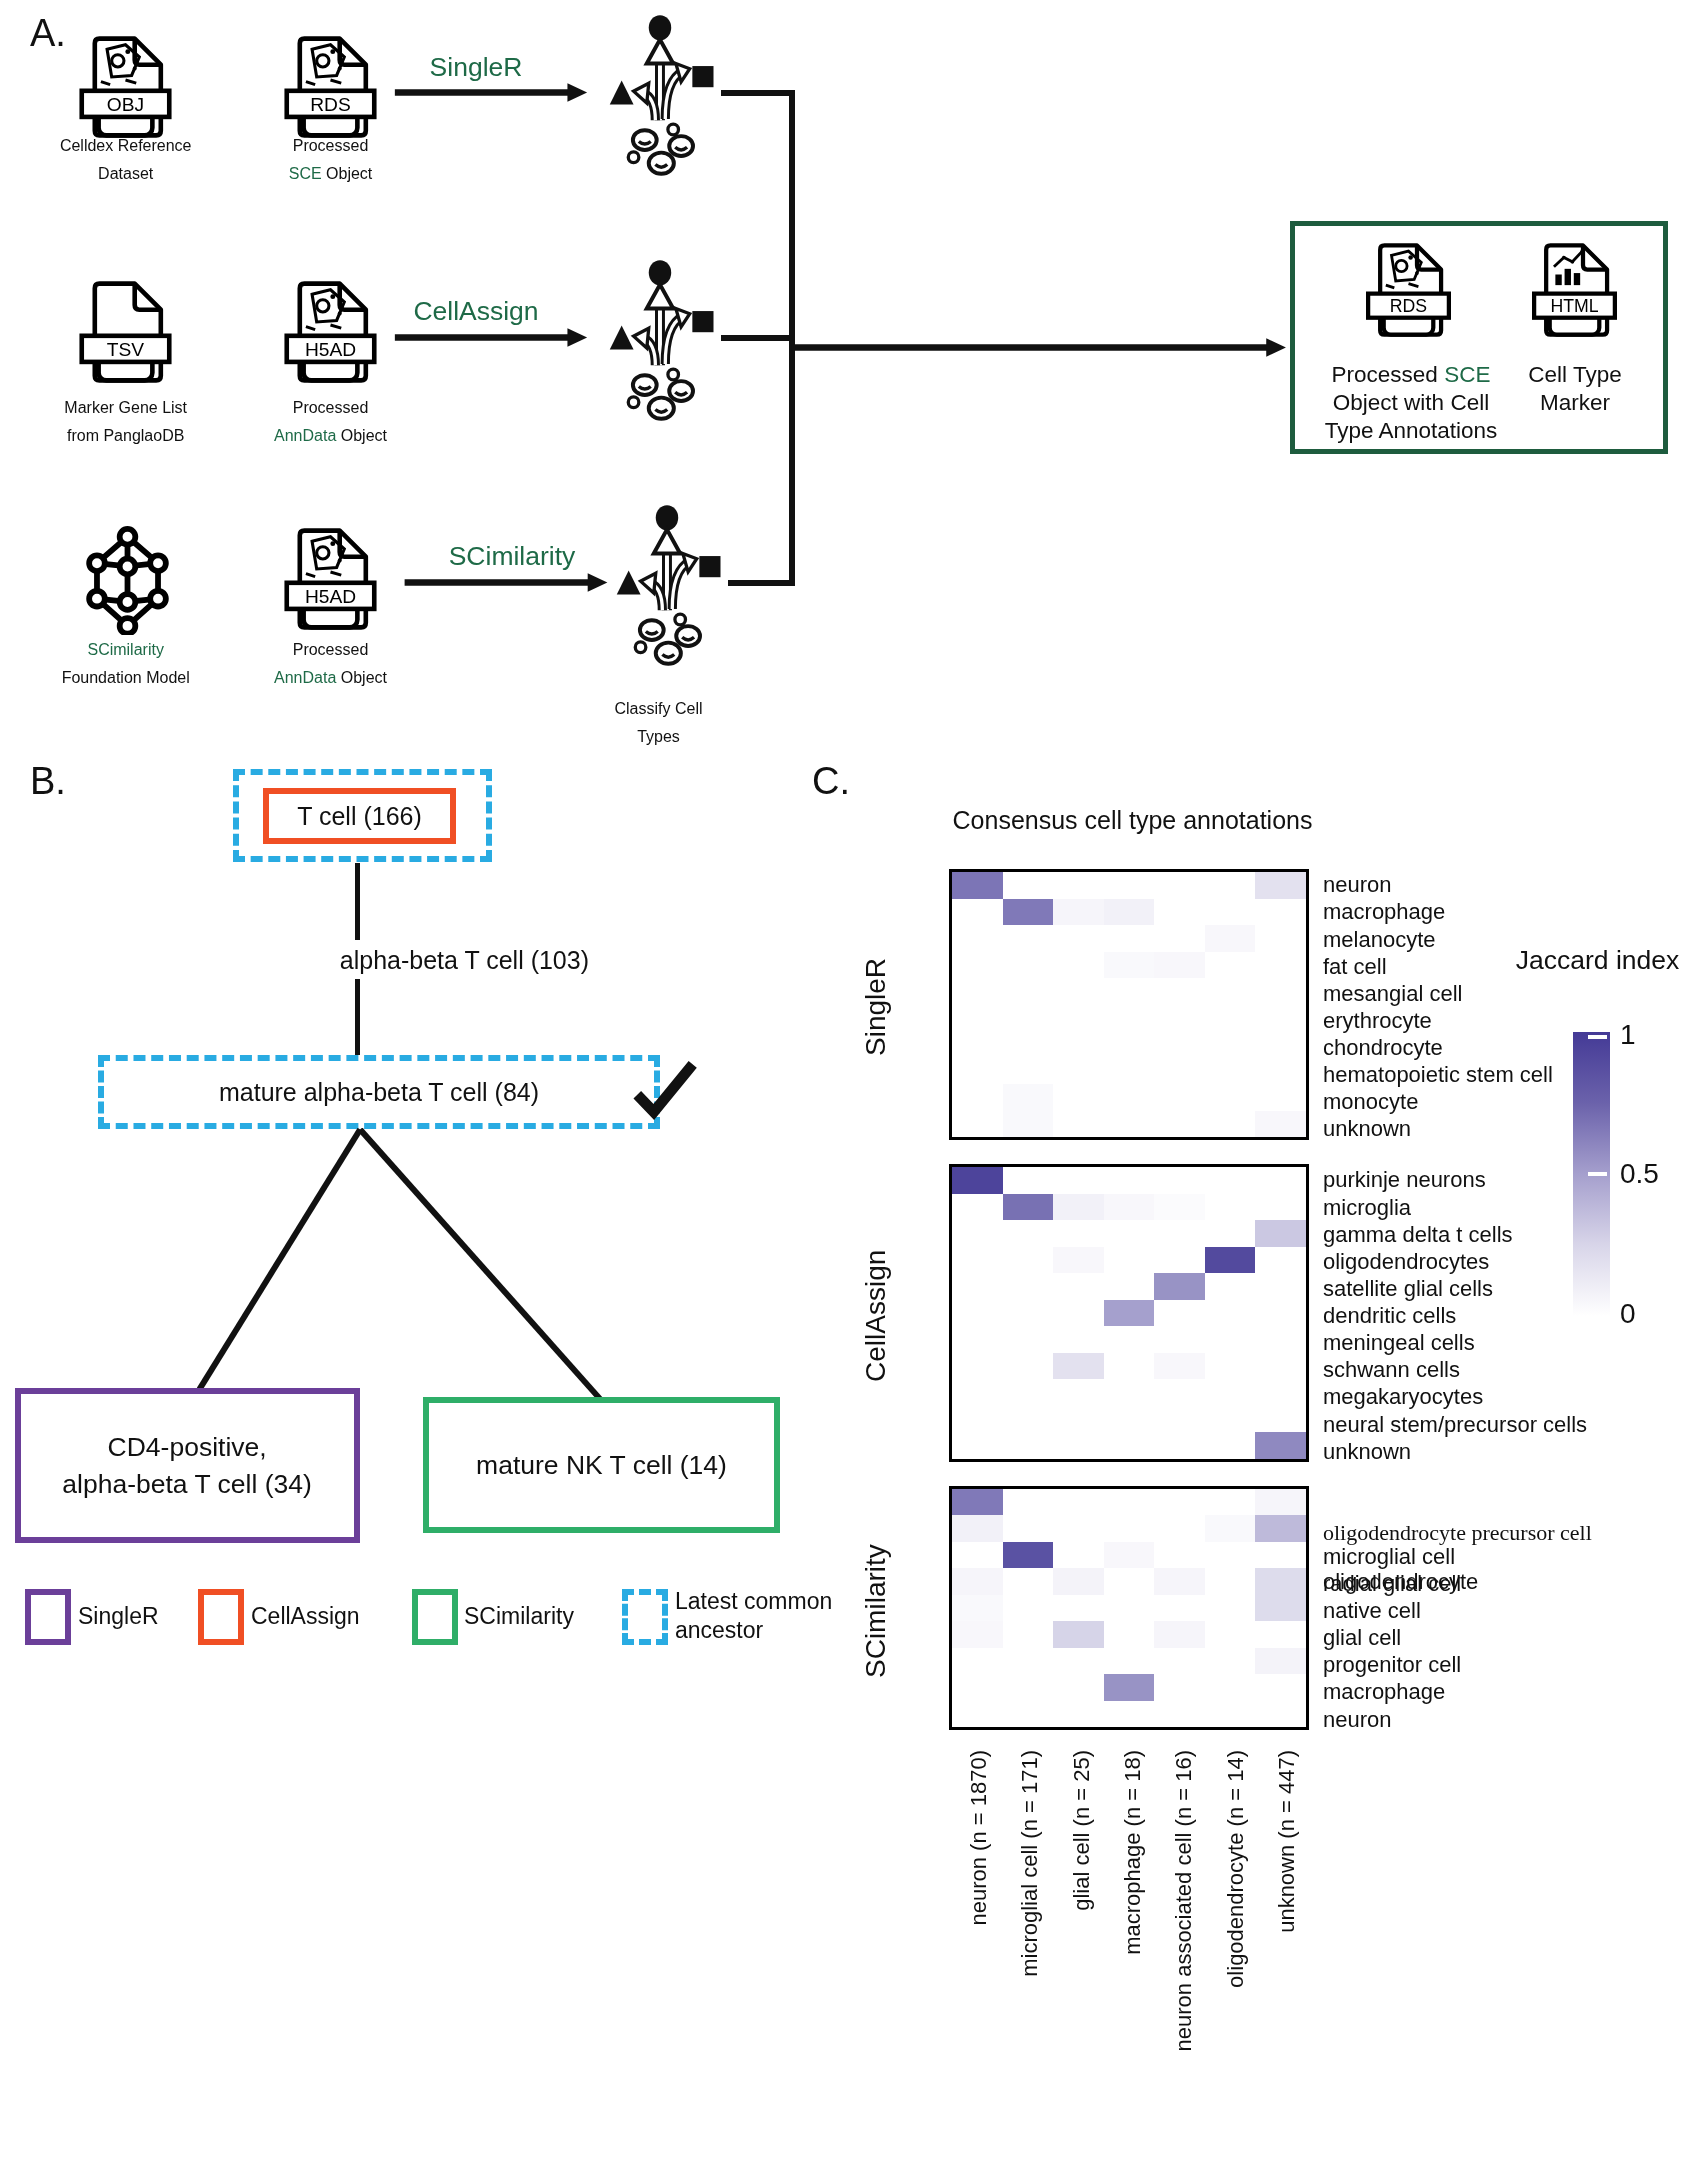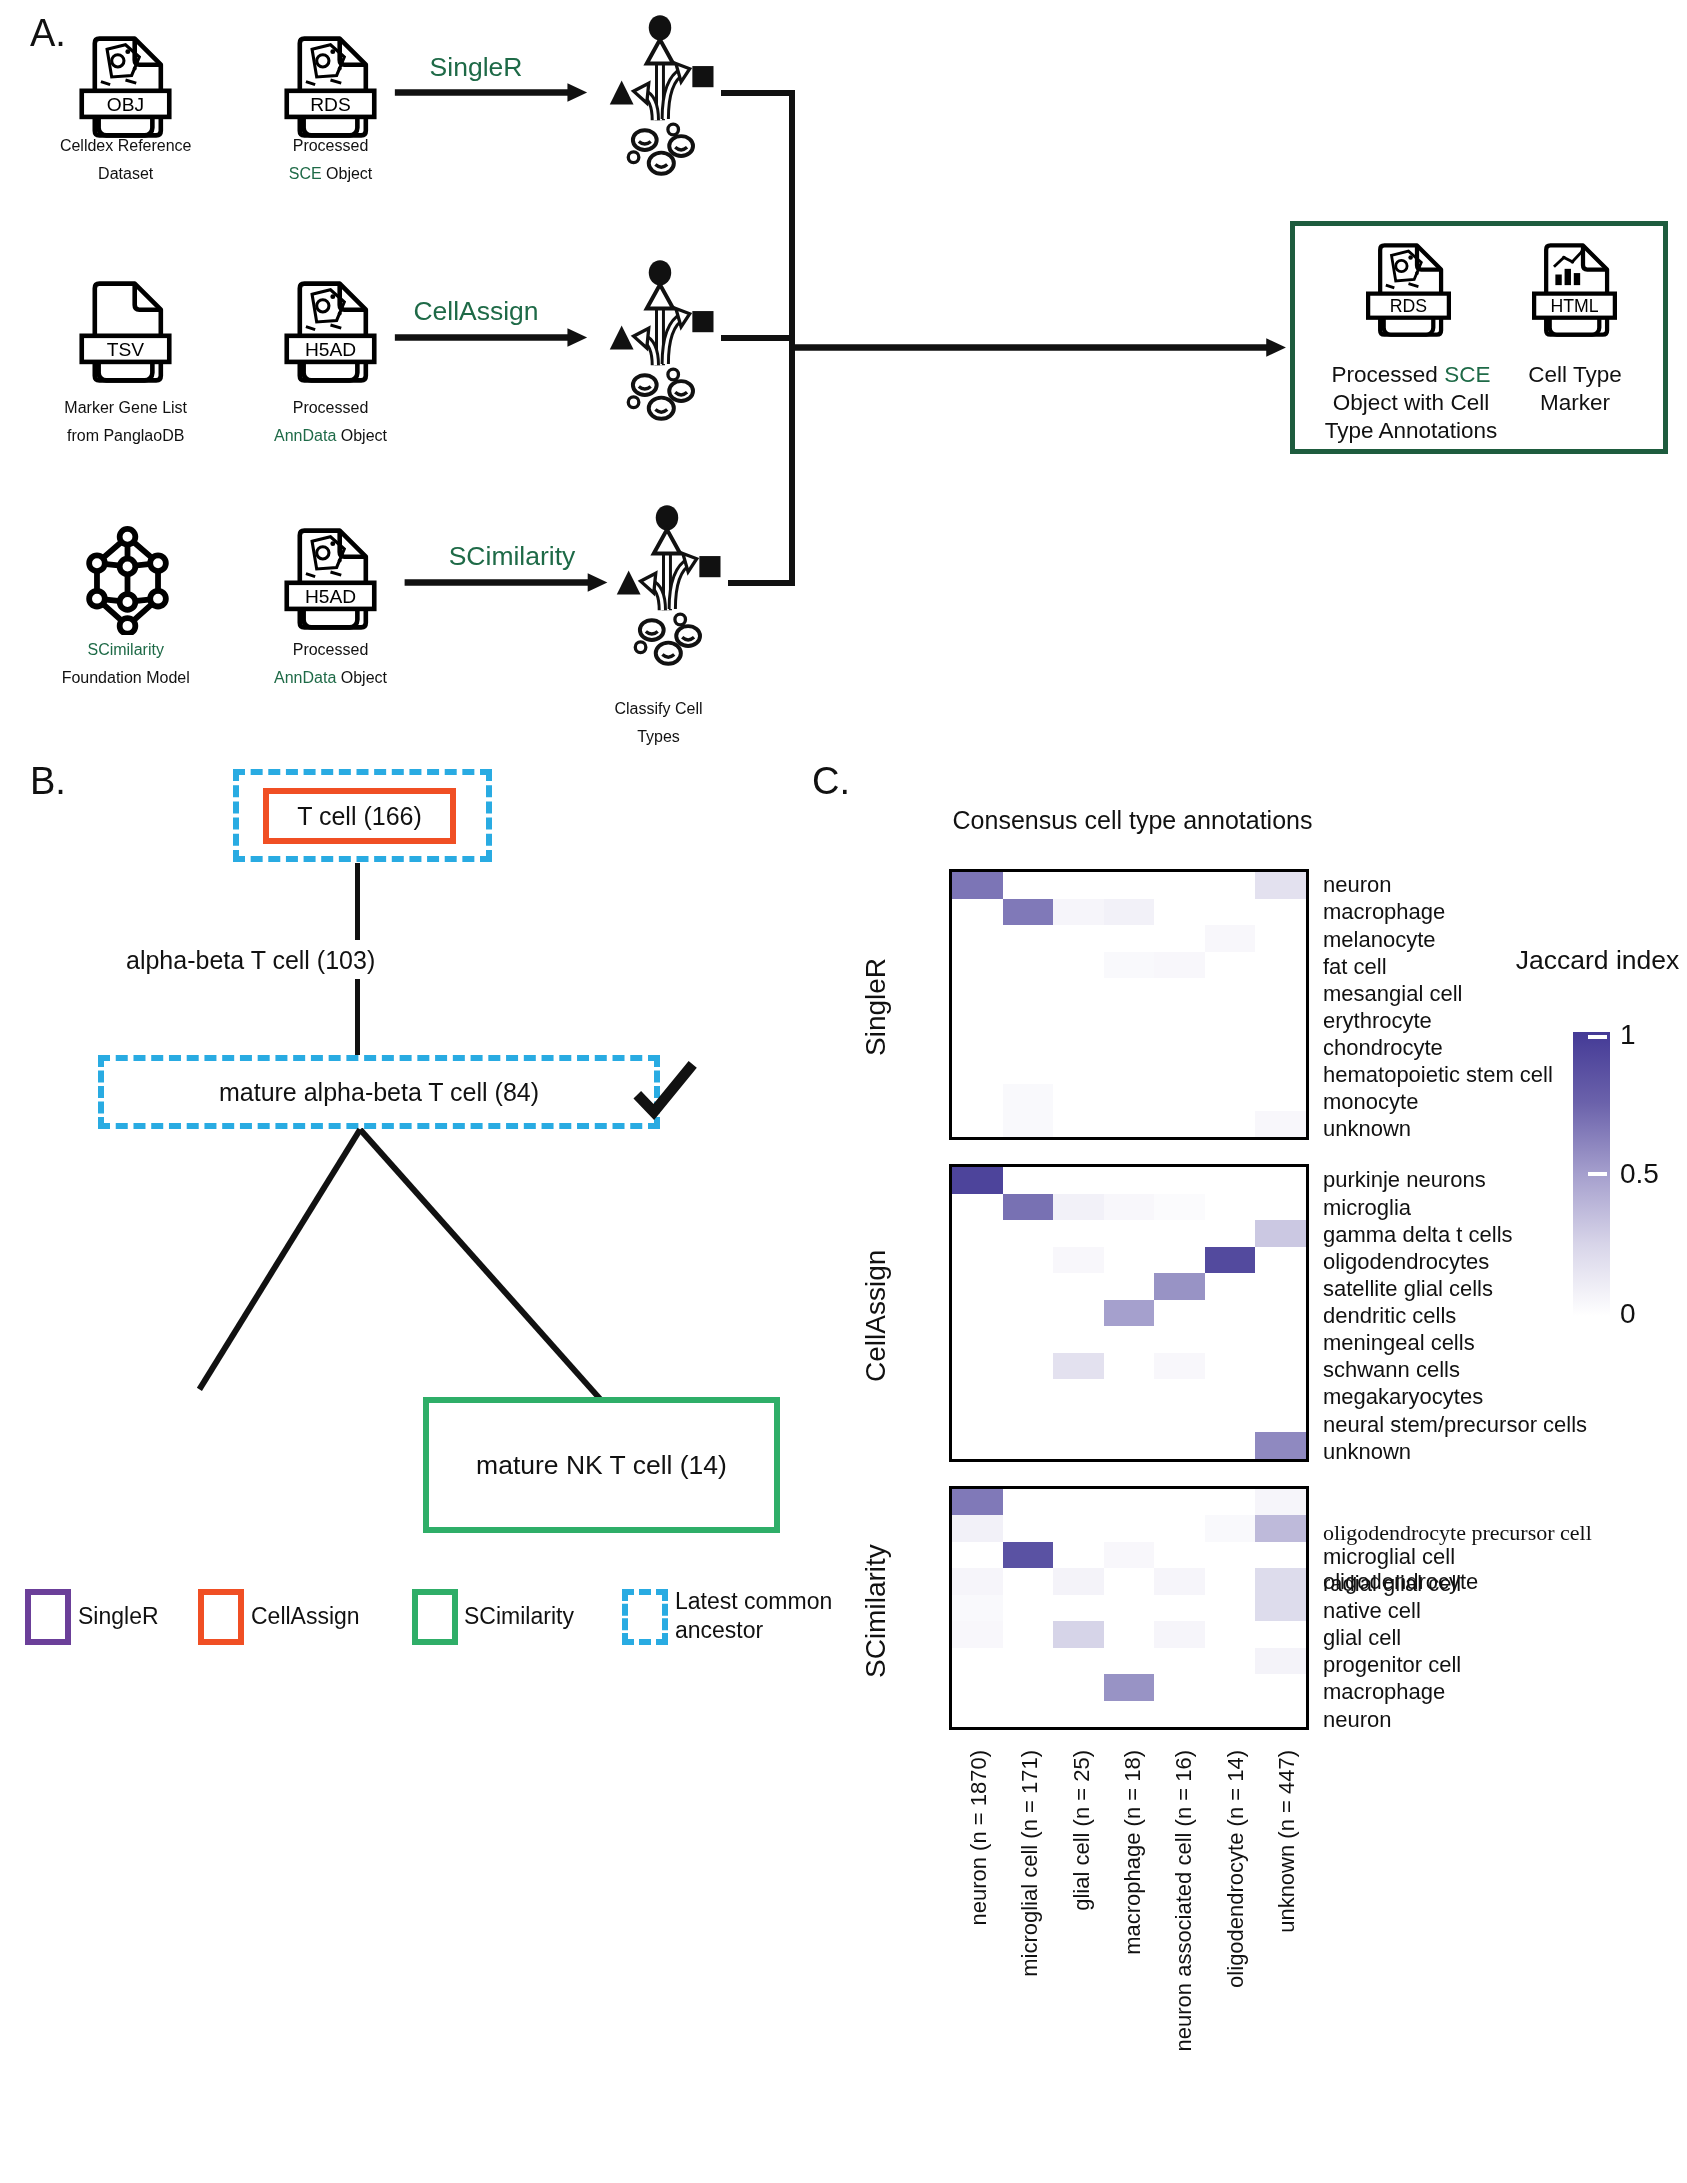--- a/index.html
+++ b/index.html
@@ -268,34 +268,38 @@
     <div class="capline" style="font-size:22.5px; line-height:28px;">Marker</div>
   </div>
 
   <div class="plabel" style="left:30px; top:760px;">B.</div>
 
   <div class="dashedbox" style="left:233px; top:769px; width:259px; height:93px;"></div>
   <div class="solidbox" style="left:263px; top:788px; width:193px; height:56px; border:6px solid #f04f24;">
     <div class="node-text">T cell (166)</div>
   </div>
   <div class="vline" style="left:355px; top:863px; height:77px; width:5.3px;"></div>
-  <div class="abs node-text" style="left:126px; top:946px; width:463px; text-align:left;">alpha-beta T cell (103)</div>
+  <div class="abs node-text" style="left:126px; top:946px; width:463px; text-align:right;">alpha-beta T cell (103)</div>
   <div class="vline" style="left:355px; top:979px; height:76px; width:5.3px;"></div>
   <div class="dashedbox" style="left:98px; top:1055px; width:562px; height:74px;">
     <div class="node-text">mature alpha-beta T cell (84)</div>
   </div>
   <div class="check-icon" style="left:632px; top:1059px; width:66px; height:61px;"><svg width="100%" height="100%" viewBox="0 0 100 92">
     <path d="M8 54 L33 80 L92 8" stroke="#111" stroke-width="16" fill="none"></path>
   </svg></div>
 
   <svg class="abs" style="left:165px; top:1128px;" width="463" height="278" viewBox="0 0 700 420">
     <path d="M295 2 L52 395" stroke="#111" stroke-width="9" fill="none"></path>
     <path d="M295 2 L660 412" stroke="#111" stroke-width="9" fill="none"></path>
   </svg>
 
+  <div class="solidbox" style="left:14.6px; top:1388px; width:345px; height:155px; border:6.6px solid #6b3f99;">
+    <div class="node-text" style="font-size:26.5px; line-height:37px;">CD4-positive,</div>
+    <div class="node-text" style="font-size:26.5px; line-height:37px;">alpha-beta T cell (34)</div>
+  </div>
   <div class="solidbox" style="left:423px; top:1397px; width:357px; height:136px; border:6.6px solid #2fae68;">
     <div class="node-text" style="font-size:26.5px;">mature NK T cell (14)</div>
   </div>
 
   <div class="legend-swatch" style="left:25px; top:1589px; border:6px solid #6b3f99;"></div>
   <div class="legend-label" style="left:78px; top:1602px;">SingleR</div>
   <div class="legend-swatch" style="left:198px; top:1589px; border:6px solid #f04f24;"></div>
   <div class="legend-label" style="left:251px; top:1602px;">CellAssign</div>
   <div class="legend-swatch" style="left:412px; top:1589px; border:6px solid #2fae68;"></div>
   <div class="legend-label" style="left:464px; top:1602px;">SCimilarity</div>

